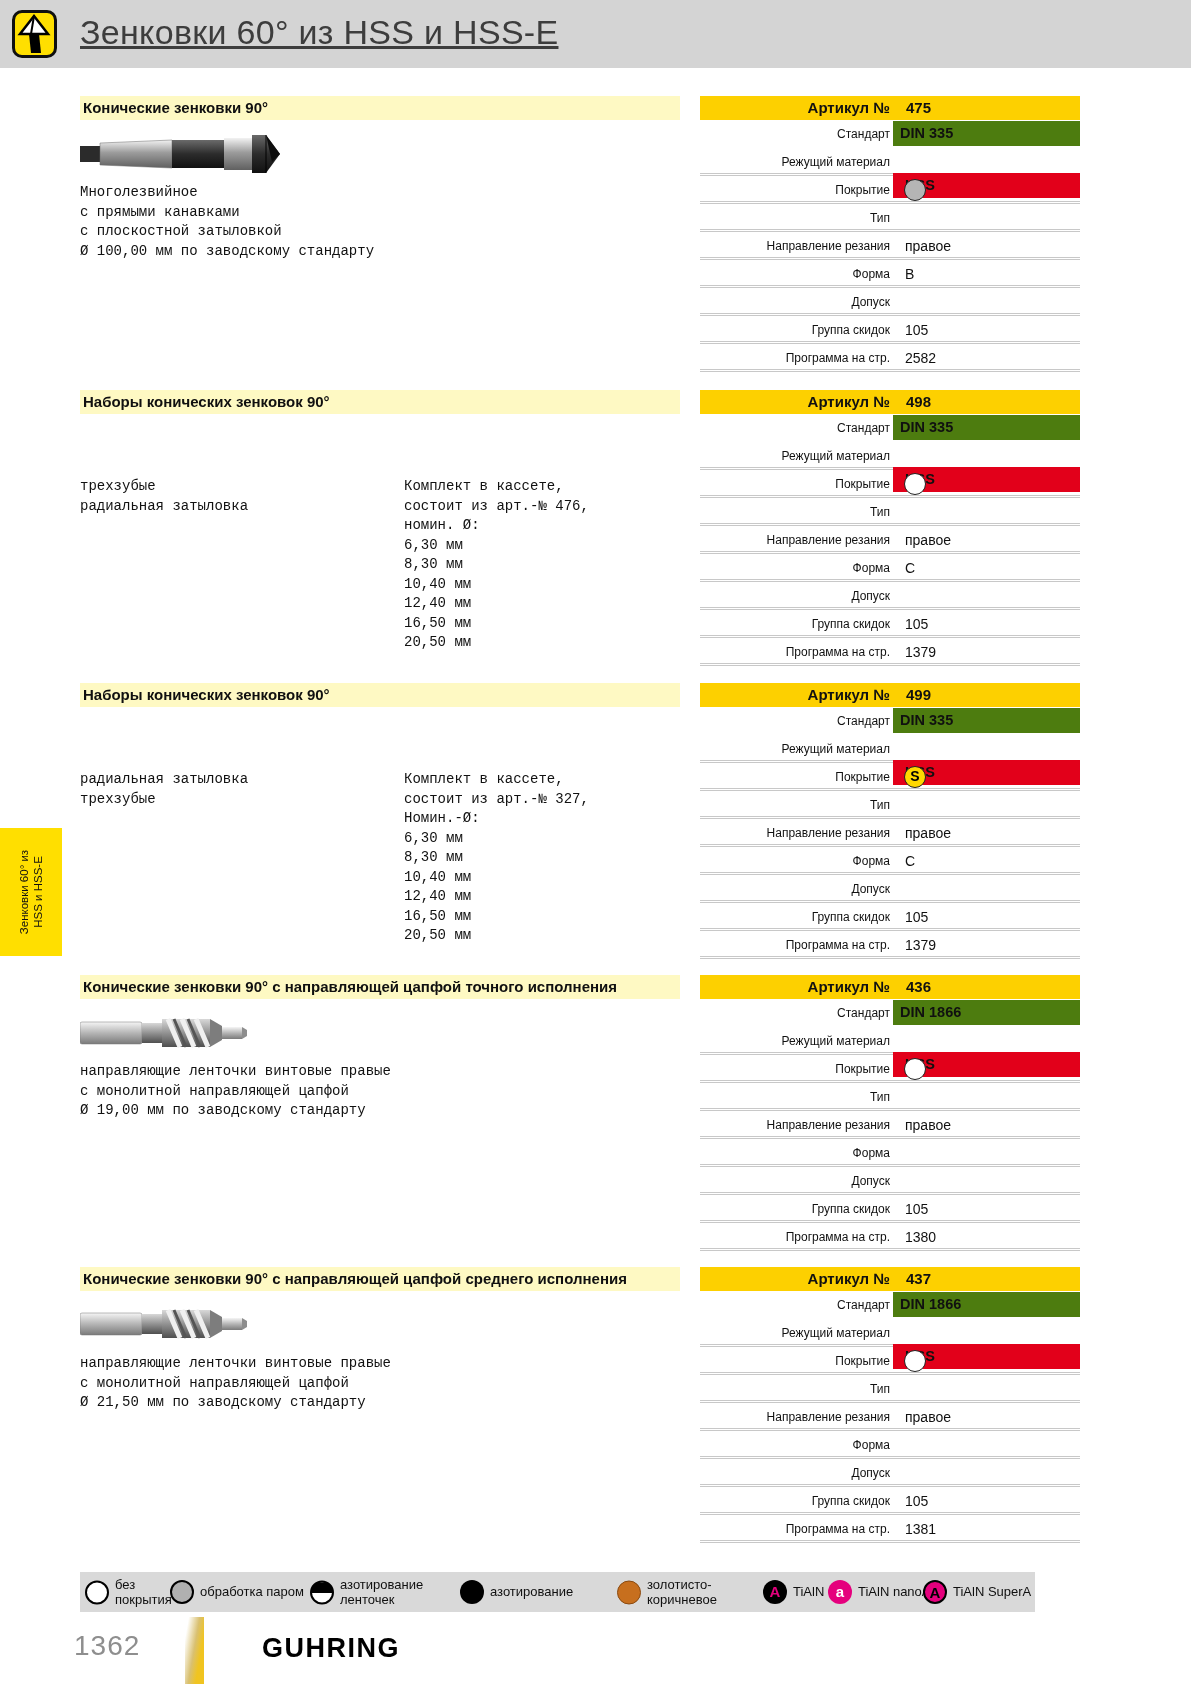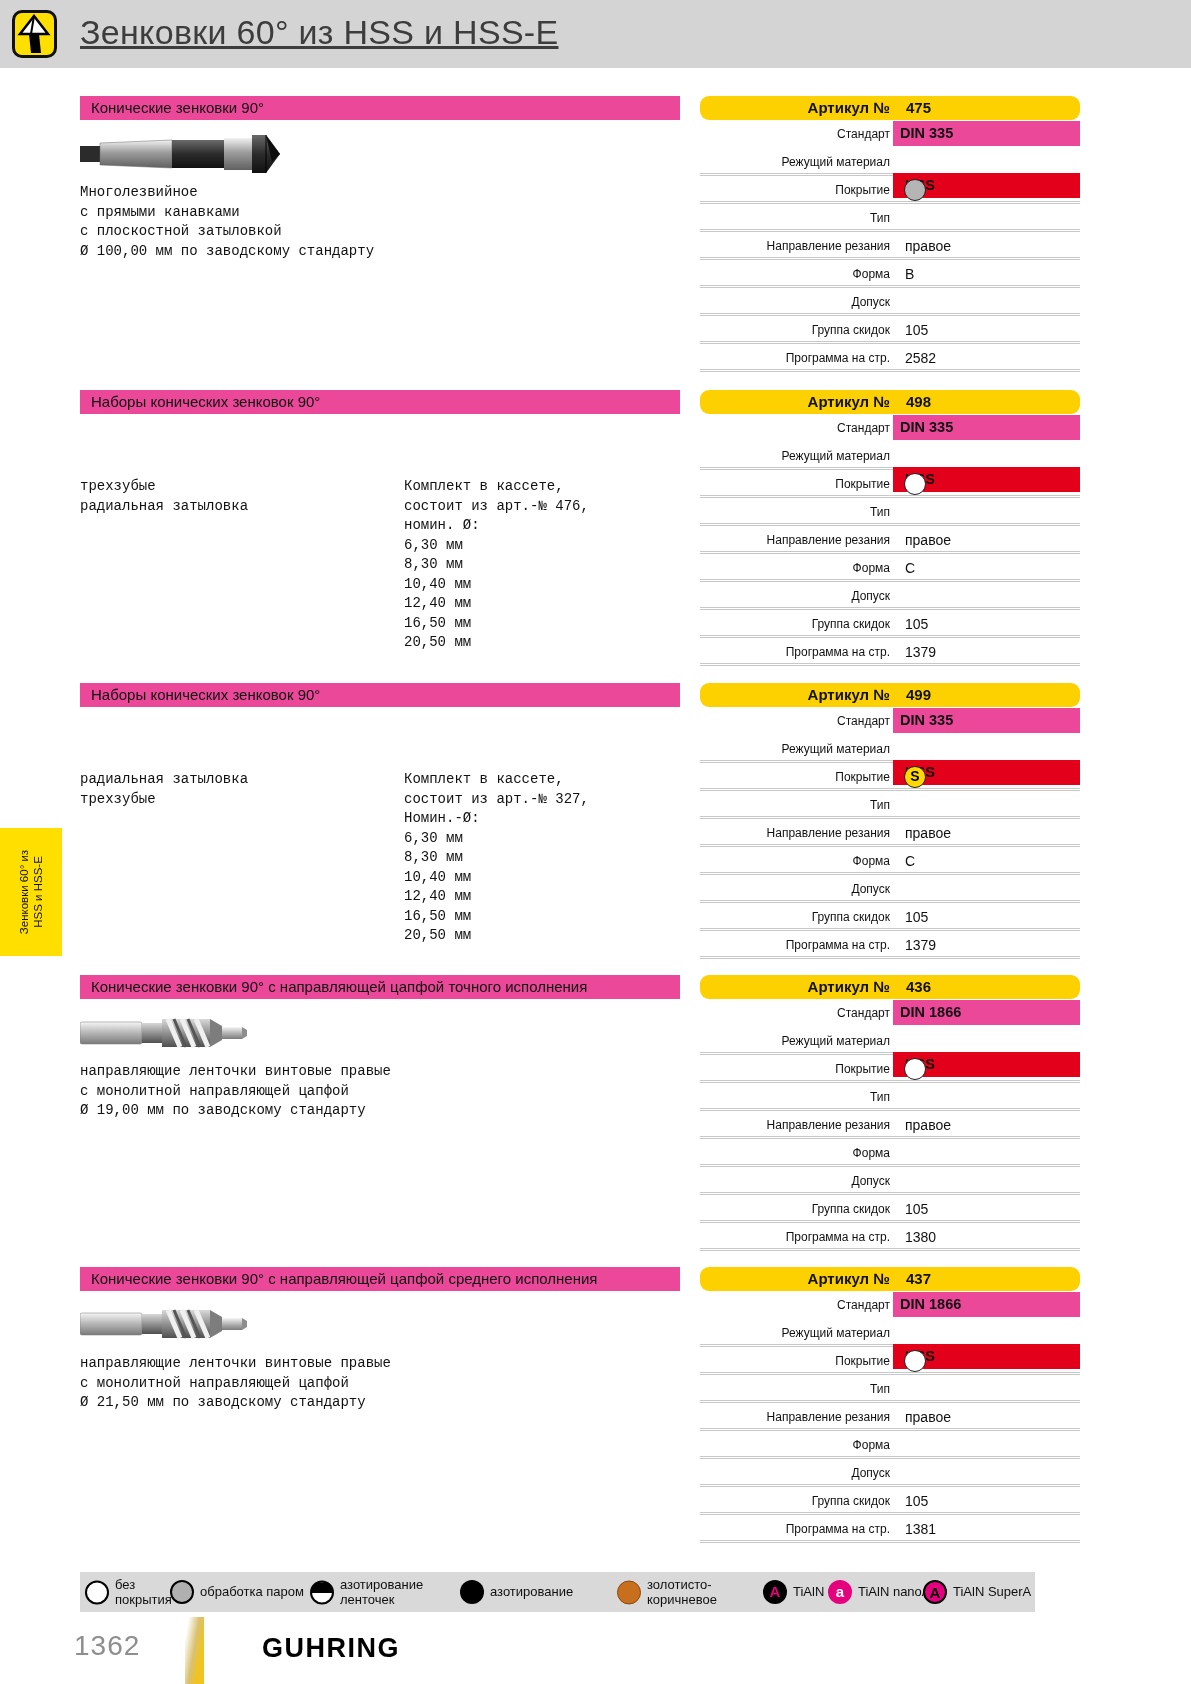--- a/index.html
+++ b/index.html
@@ -10,40 +10,40 @@
   
   .top-band { position:absolute; left:0; top:0; width:1191px; height:68px; background:#d4d4d4; }
   .logo-box { position:absolute; left:12px; top:10px; width:45px; height:48px;
     background:#ffdf00; border:3px solid #101010; border-radius:10px; box-sizing:border-box; }
   .page-title { position:absolute; left:80px; top:13px; font-size:34px; font-weight:400;
     color:#3d3d3d; letter-spacing:.3px; white-space:nowrap;text-decoration:underline; }
 
   
   .section { position:absolute; left:80px; width:1000px; }
   .sec-head { display:flex; height:24px; }
-  .sec-title-bar { width:600px; background:#ec4899; font-size:15px; font-weight:normal;
-    color:#101010; line-height:24px; padding-left:11px; box-sizing:border-box; white-space:nowrap; overflow:hidden; }
-  .article-bar { margin-left:20px; width:380px; background:#fdd000; display:flex;border-radius:9px; }
+  .sec-title-bar { width:600px; background:#fef9c3; font-size:15px; font-weight:bold;
+    color:#101010; line-height:24px; padding-left:3px; box-sizing:border-box; white-space:nowrap; overflow:hidden; }
+  .article-bar { margin-left:20px; width:380px; background:#fdd000; display:flex; }
   .article-label { width:190px; text-align:right; font-weight:bold; font-size:15px; line-height:24px; }
   .article-no { padding-left:16px; font-weight:bold; font-size:15px; line-height:24px; }
 
   .tool-img { position:absolute; left:0; }
   .desc { position:absolute; left:0; top:87px; font-size:14px; line-height:19.5px;
     color:#111; white-space:pre-line;font-family:Liberation Mono, monospace; }
   .desc.mid { left:295px;margin-left:29px; }
 
   .spec-table { position:absolute; left:620px; top:24px; width:380px; }
   .spec-row { position:relative; height:28px; box-sizing:border-box; }
   .spec-row.sep { border-bottom:3px double #c8c8c8; }
   .spec-row .lbl { position:absolute; right:190px; top:0; width:250px; text-align:right;
     font-size:12px; line-height:28px; color:#111; white-space:nowrap; }
   .spec-row .val { position:absolute; left:205px; top:0; font-size:14px; line-height:28px; }
   .chip { position:absolute; left:193px; top:1px; width:187px; height:25px; line-height:25px;
     padding-left:12px; box-sizing:border-box; font-weight:bold; font-size:14.5px; color:#101010; }
-  .chip.gray { background:#ec4899;padding-left:7px; }
+  .chip.gray { background:#4d7c0f;padding-left:7px; }
   .chip.red  { background:#e2001a;margin-top:24px; }
   .coat { position:absolute; left:204px; top:3px; width:22px; height:22px; border-radius:50%;
     border:1.5px solid #222; box-sizing:border-box; text-align:center;
     font-weight:bold; font-size:14px; line-height:19px; color:#000; }
   .coat.steam { background:#b5b5b5; }
   .coat.none  { background:#ffffff; }
   .coat.s     { background:#ffd800; }
 
   
   .side-tab { position:absolute; left:0; top:828px; width:62px; height:128px; background:#ffdf00; }

